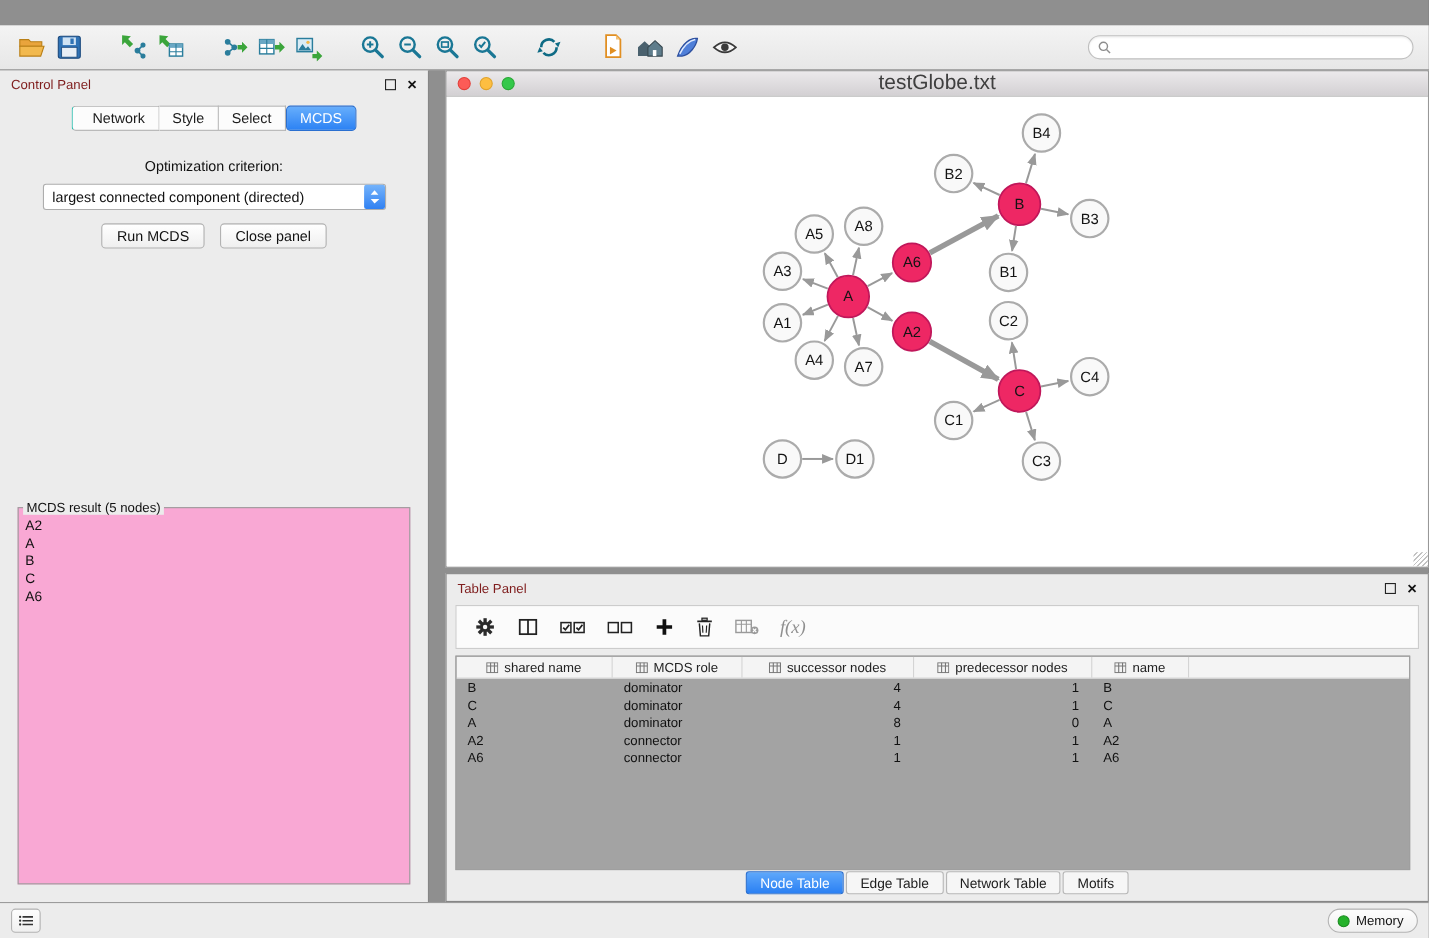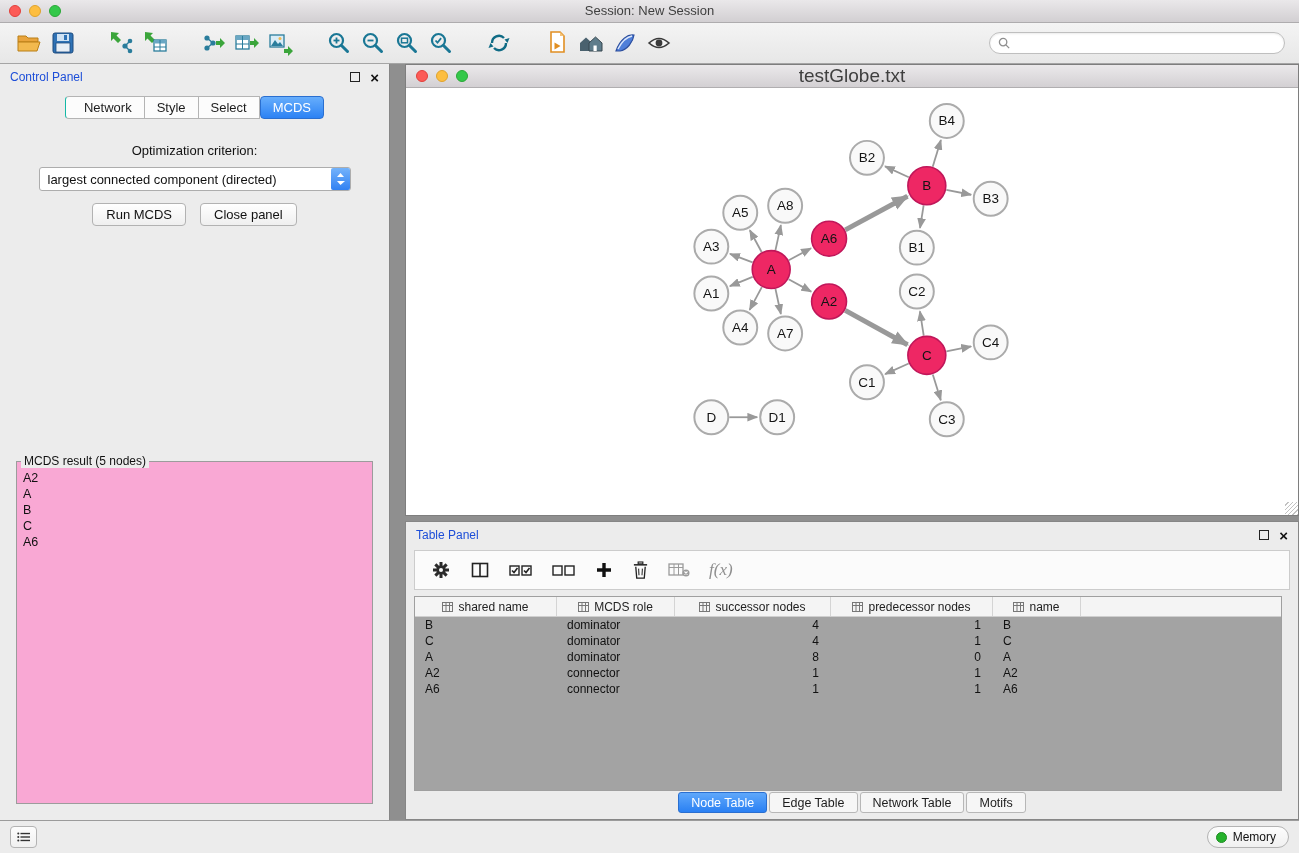--- a/index.html
+++ b/index.html
@@ -18,21 +18,21 @@
   .toolbar{position:absolute;top:23px;left:0;right:0;height:41px;background:linear-gradient(#f4f4f4,#e7e7e7);border-bottom:1px solid #a5a5a5;display:flex;align-items:center;padding:0 12px;box-sizing:border-box;}
   .tbtn{width:34px;height:34px;border:none;background:transparent;padding:2px;display:flex;align-items:center;justify-content:center;cursor:pointer;}
   .tbtn svg{width:26px;height:26px;}
   .gap{margin-left:24px;}
   .searchbox{margin-left:auto;margin-right:2px;width:296px;height:22px;border:1px solid #bfbfbf;border-radius:12px;background:#fff;display:flex;align-items:center;padding:0 8px;box-sizing:border-box;box-shadow:inset 0 1px 2px rgba(0,0,0,.08);}
   .searchbox input{border:none;outline:none;flex:1;font-size:12px;margin-left:5px;background:transparent;font-family:inherit;}
 
   
   #control-panel{position:absolute;left:0;top:64px;width:390px;bottom:33px;background:#ececec;border-right:1px solid #868686;box-sizing:border-box;}
   .panel-header{height:26px;display:flex;align-items:center;padding:0 10px;}
-  .panel-title{font-size:12px;color:#1d4ed8;}
+  .panel-title{font-size:12px;color:#7f1d1d;}
   .ph-icons{margin-left:auto;display:flex;align-items:center;gap:10px;}
   .float-icon{width:8px;height:8px;border:1.5px solid #222;display:inline-block;cursor:pointer;}
   .close-icon{font-size:15px;font-weight:bold;color:#111;line-height:1;cursor:pointer;}
   #control-tabs{display:flex;justify-content:center;margin-top:6px;}
   .ctab{font-size:13px;padding:3px 12px;background:#fcfcfc;border:1px solid #b4b4b4;border-left:none;color:#1d1d1d;cursor:pointer;}
   .ctab:first-child{border-left:1px solid #14b8a6;border-radius:4px 0 0 4px;padding-left:18px;}
   .ctab:last-child{border-radius:0 4px 4px 0;}
   .ctab.sel{background:linear-gradient(#67aefc,#2c82f4);border:1px solid #2a6fd0;color:#fff;border-radius:4px;}
   .opt-label{text-align:center;font-size:13px;margin-top:24px;color:#111;}
   .combo{margin:9px auto 0;width:312px;height:24px;border:1px solid #adadad;background:#fff;border-radius:3px;display:flex;align-items:center;box-sizing:border-box;padding-left:8px;cursor:pointer;}
@@ -77,28 +77,20 @@
   #statusbar{position:absolute;left:0;right:0;bottom:0;height:33px;background:#ececec;border-top:1px solid #9b9b9b;display:flex;align-items:center;padding:0 10px;box-sizing:border-box;}
   .status-btn{width:27px;height:22px;border:1px solid #b3b3b3;border-radius:4px;background:linear-gradient(#fdfdfd,#f0f0f0);display:flex;align-items:center;justify-content:center;cursor:pointer;}
   .memory-btn{margin-left:auto;height:22px;border:1px solid #b3b3b3;border-radius:11px;background:linear-gradient(#fdfdfd,#f0f0f0);display:flex;align-items:center;gap:6px;padding:0 12px 0 8px;font-size:12px;color:#111;cursor:pointer;font-family:inherit;text-align:center;}
   .mem-dot{width:11px;height:11px;border-radius:50%;background:#25b22b;border:1px solid #1d8c22;box-sizing:border-box;}
 </style>
 </head>
 <body>
 
 <div id="app">
 
-  <div class="titlebar">
-    <div class="lights">
-      <span class="light red"></span>
-      <span class="light yellow"></span>
-      <span class="light green"></span>
-    </div>
-    <div class="titletext">Session: New Session</div>
-  </div>
 
   <div class="toolbar">
     <button class="tbtn">
         <svg viewBox="0 0 26 26">
           <path d="M2 6h8l2 2h10v4H2z" fill="#e9a43c" stroke="#b97f16"></path>
           <path d="M2 12h22l-3 9H2z" fill="#f2b94e" stroke="#b97f16"></path>
         </svg>
       </button>
     <button class="tbtn">
         <svg viewBox="0 0 26 26">

